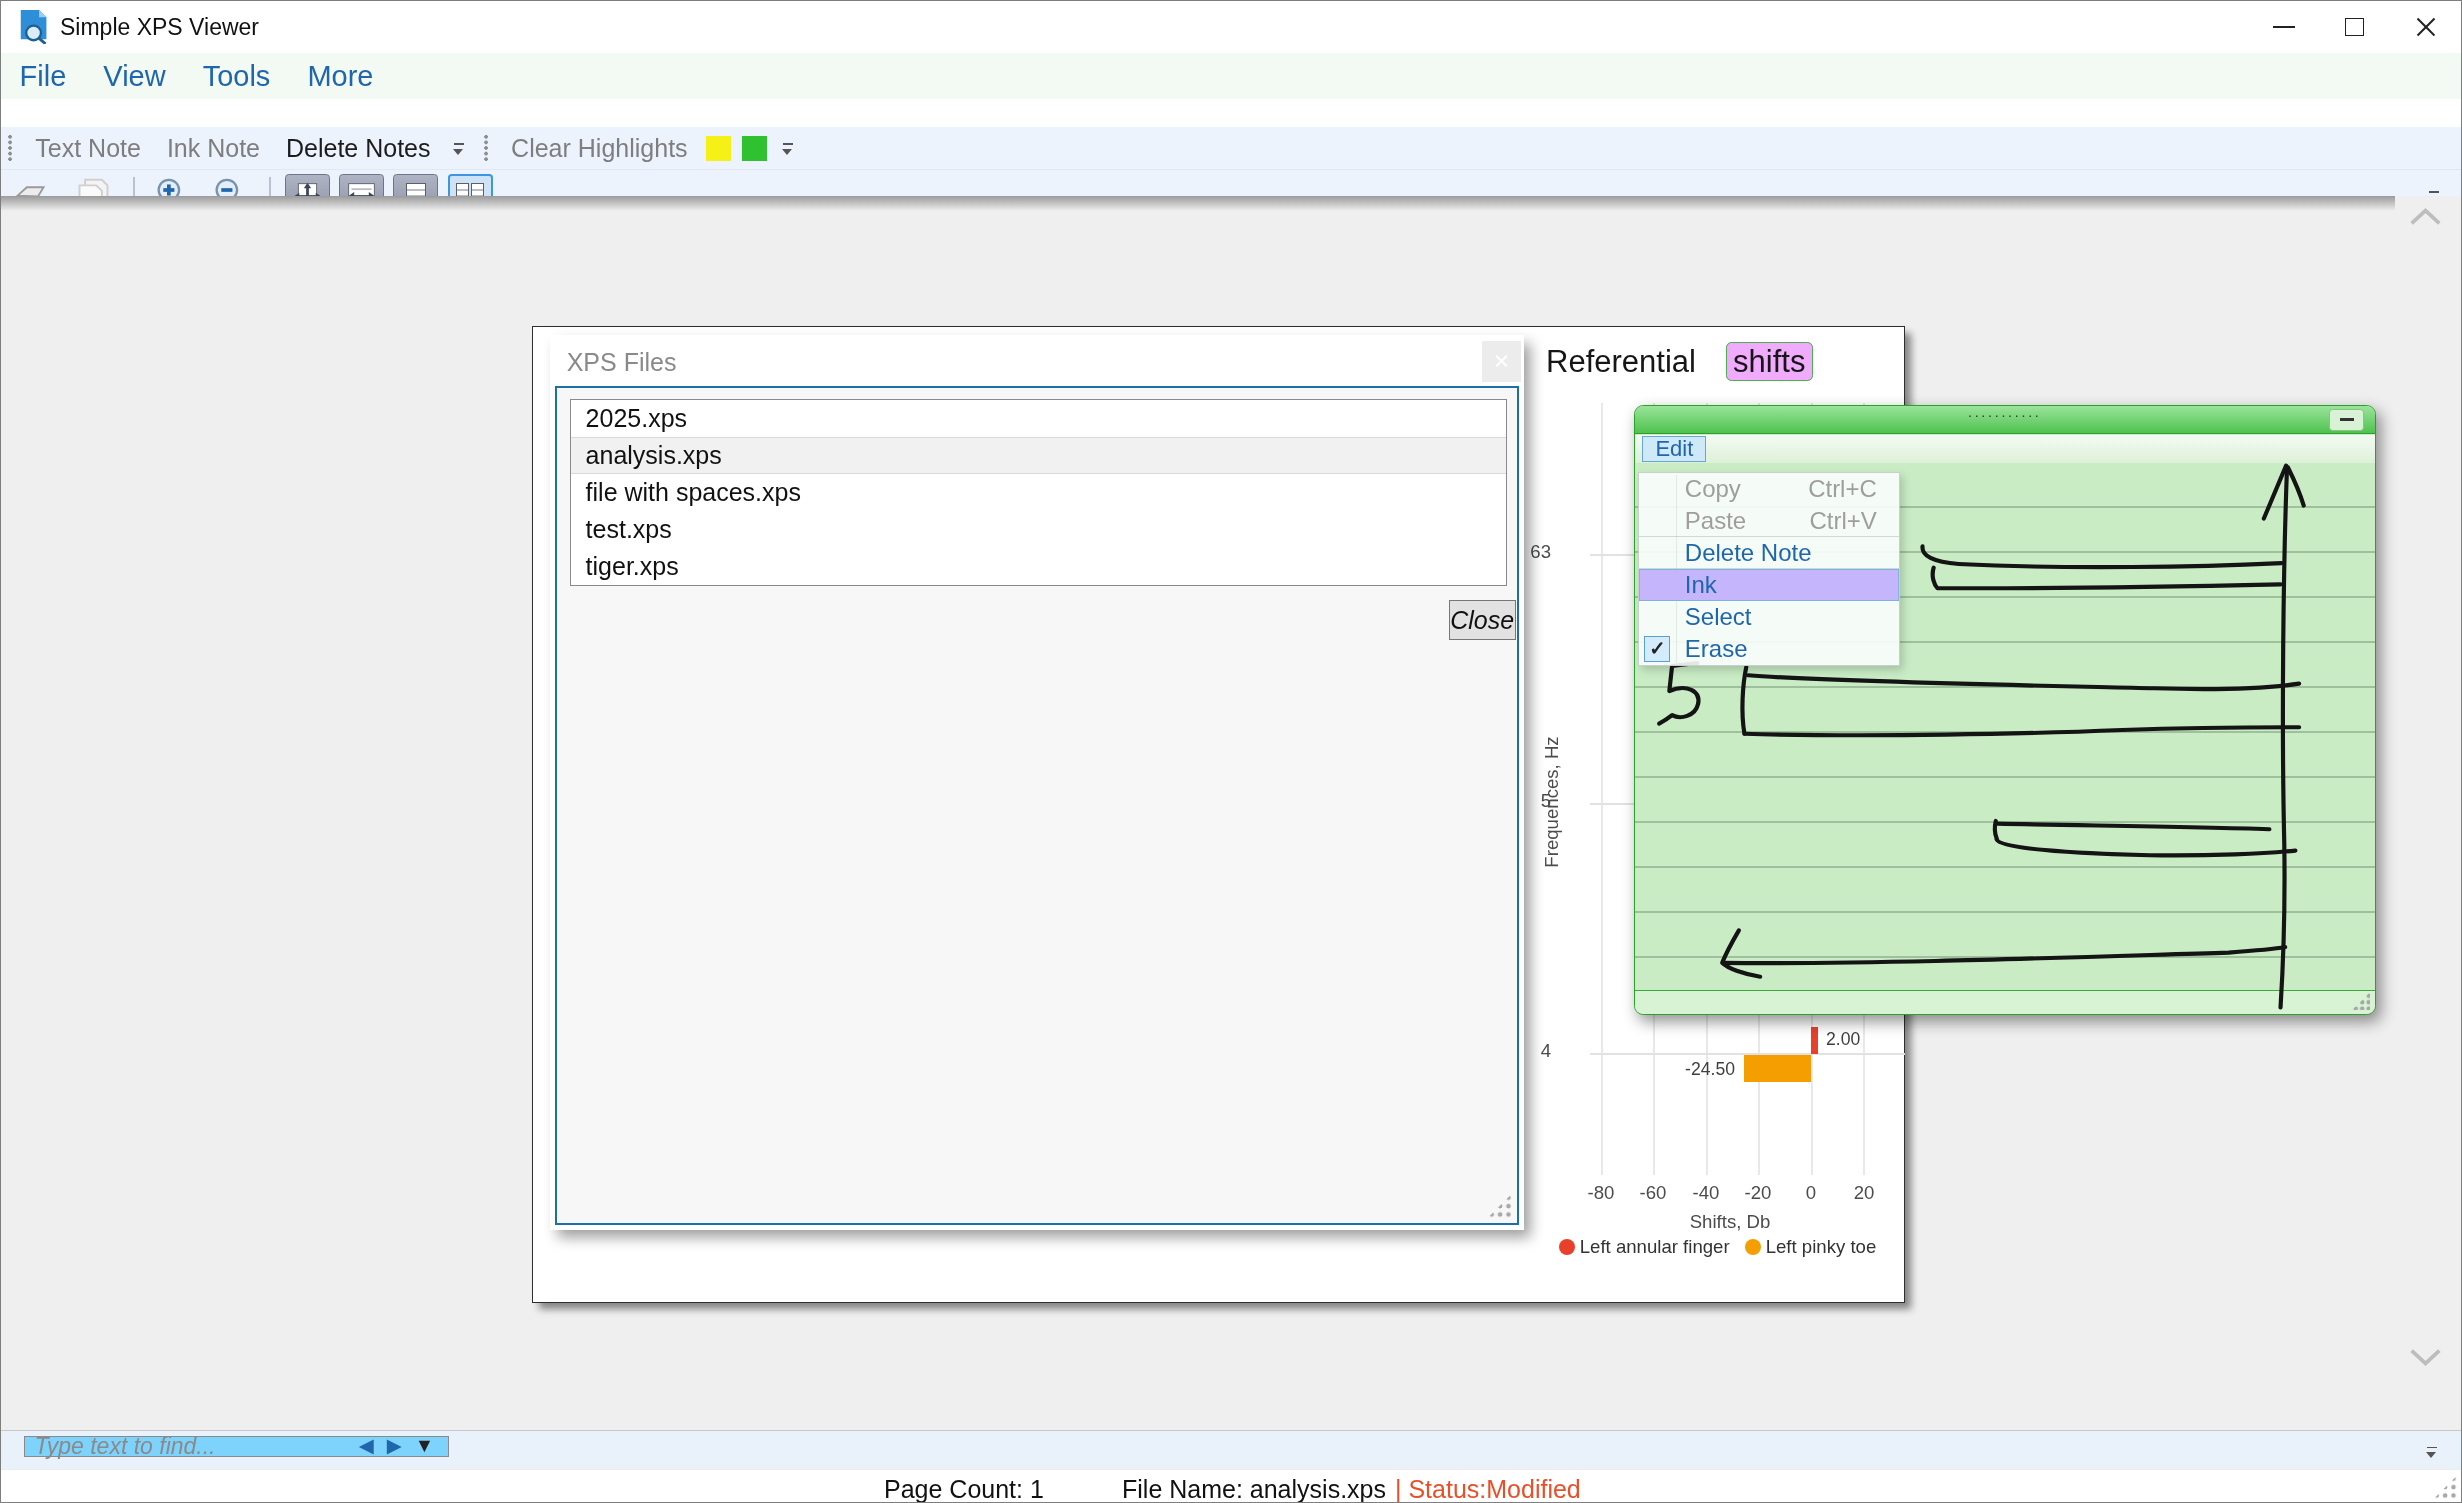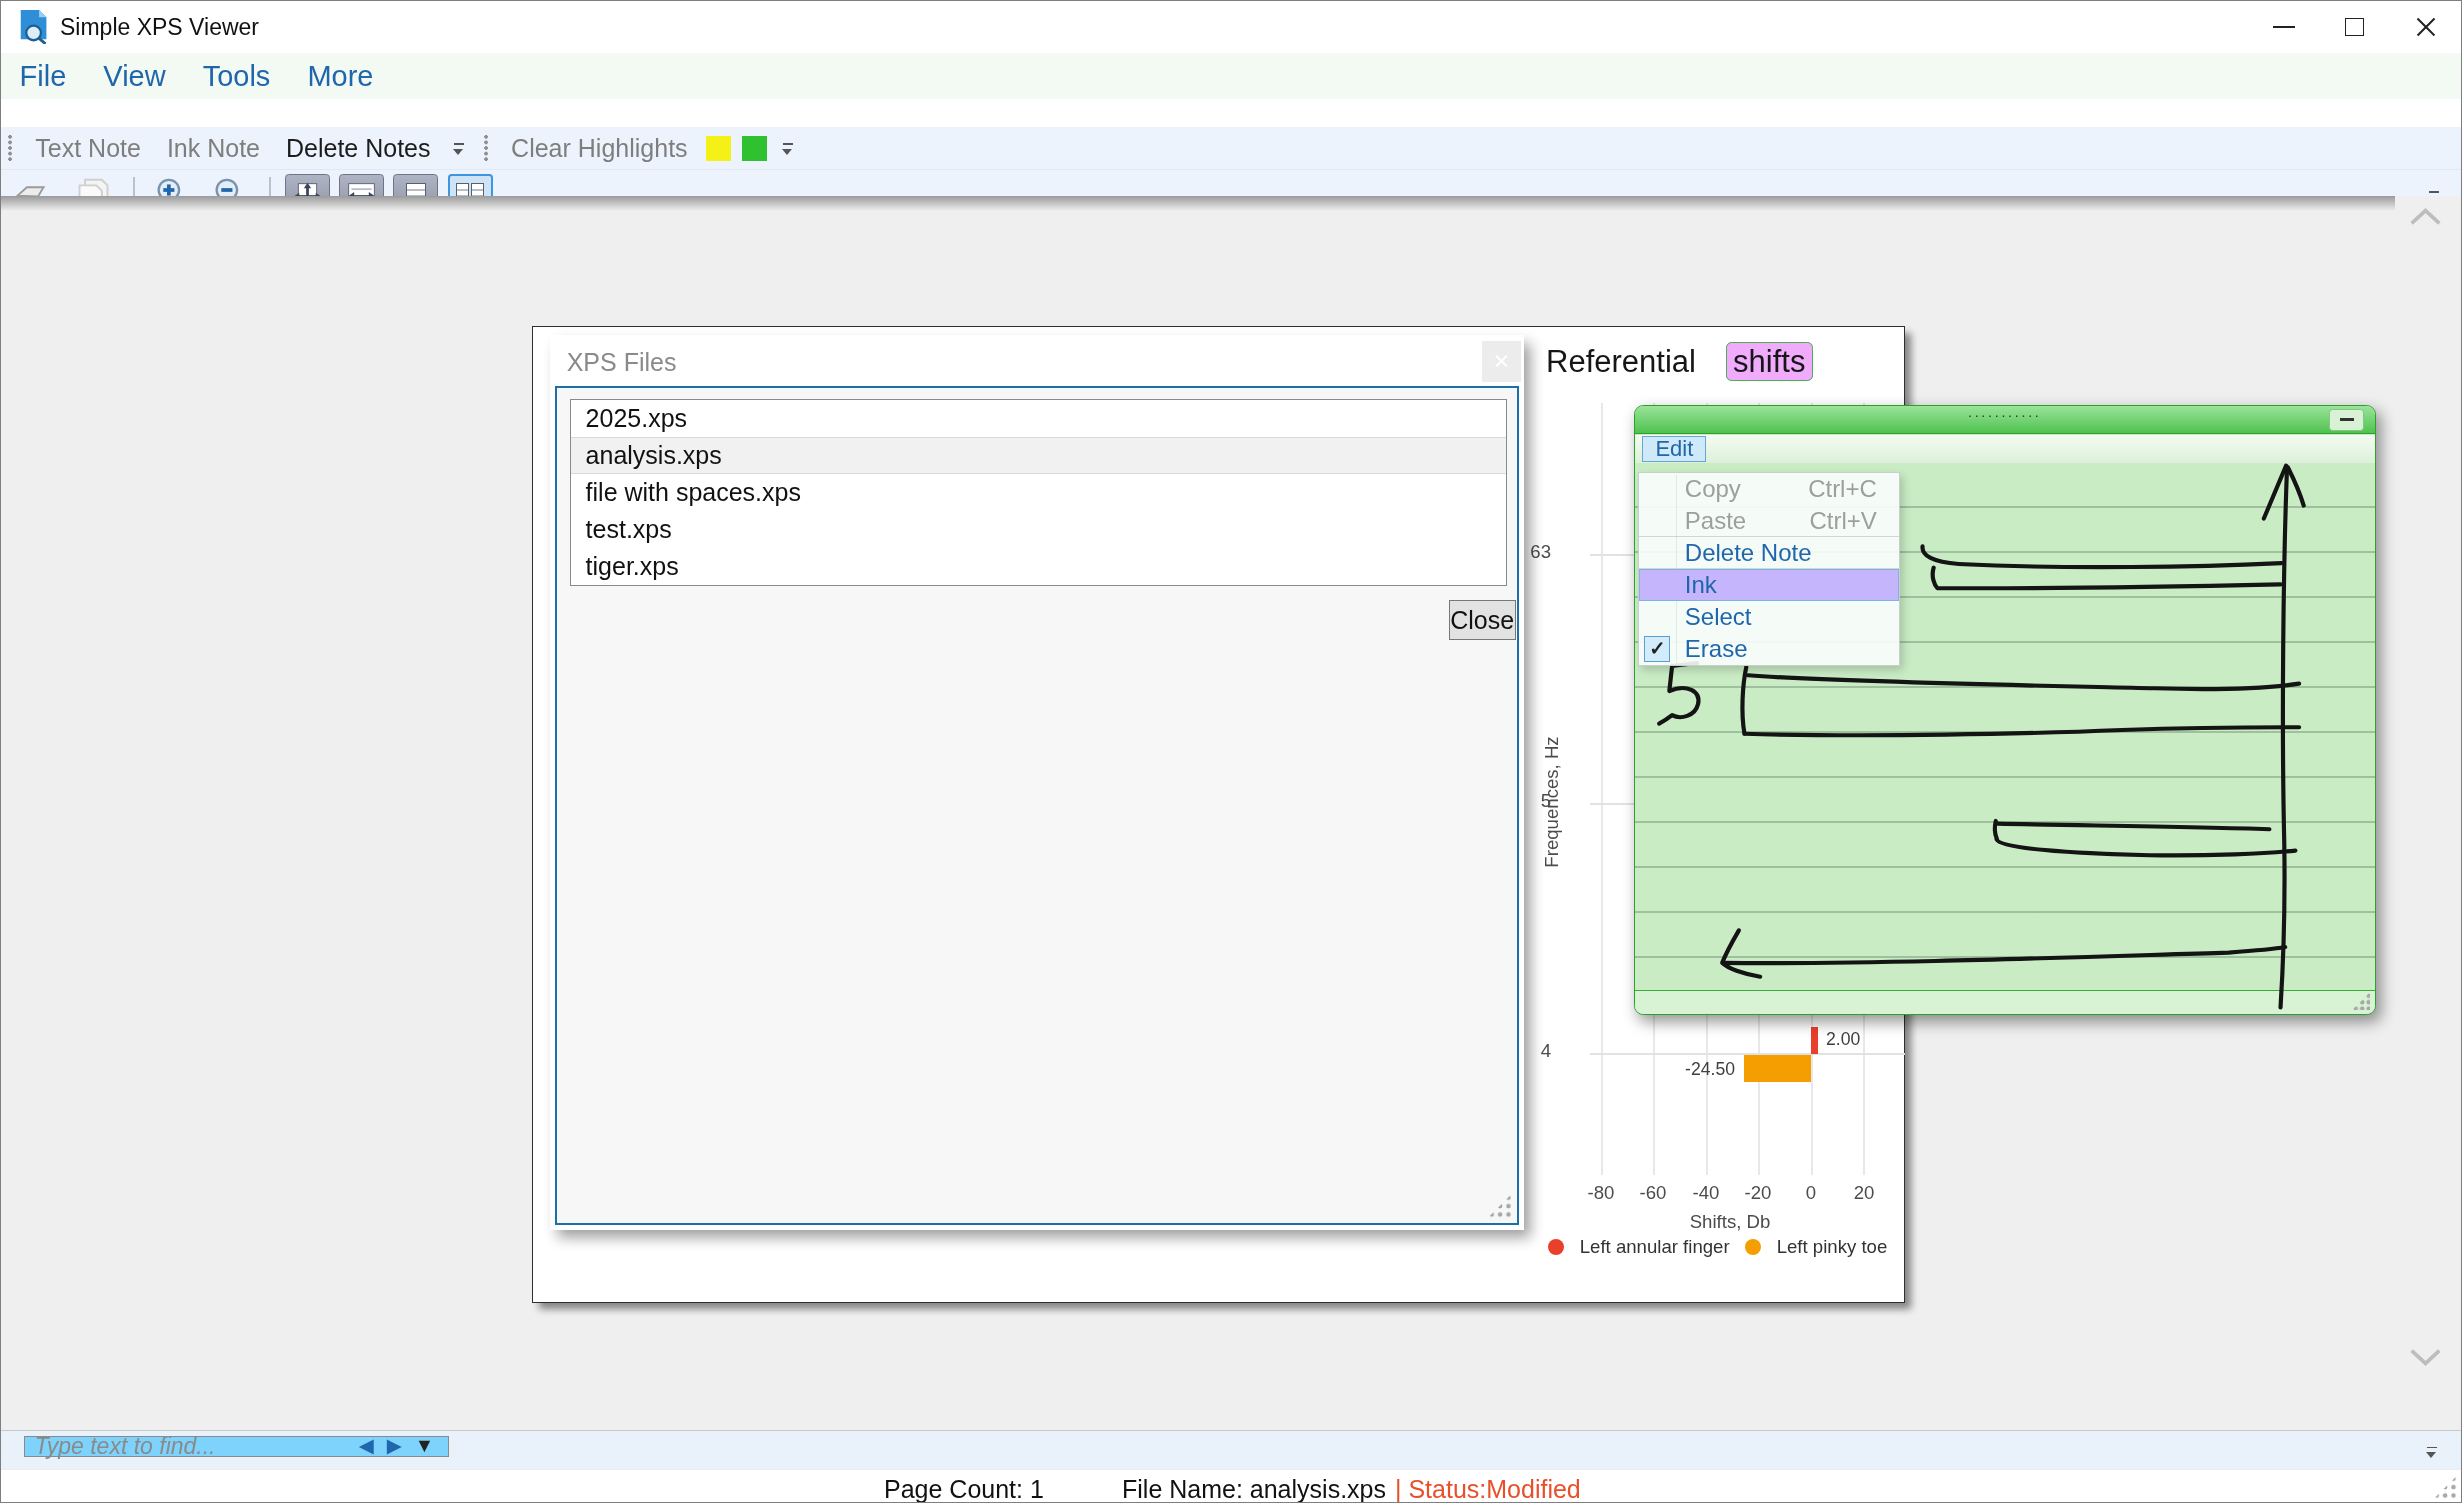--- a/index.html
+++ b/index.html
@@ -64,41 +64,41 @@
   .y-title { left:907px; top:464px; width:223px; transform:rotate(-90deg); }
   .x-title { left:1095px; top:884px; width:204px; }
   .bar { position:absolute; }
   .bar-red { left:1278px; top:700px; width:6.5px; height:27px; background:#e8402a; }
   .bar-orange { left:1211px; top:728px; width:67px; height:27px; background:#f59e01; }
   .vlab { position:absolute; font-size:17.6px; color:#3f3f3f; }
   .vlab-red { left:1293px; top:702px; }
   .vlab-orange { left:1100px; width:102px; top:732px; text-align:right; }
   .legend { position:absolute; left:1008px; top:909px; width:353px; display:flex; justify-content:center;
             gap:15px; font-size:18.6px; color:#333; align-items:center; }
-  .legend-item { display:flex; align-items:center; gap:16px;text-align:center; }
+  .legend-item { display:flex; align-items:center; gap:5px;text-align:center; }
   .dot { width:16px; height:16px; border-radius:50%; }
   .dot-red { background:#e8402a; } .dot-orange { background:#f59e01; }
   
   .dialog { position:absolute; left:549px; top:111px; width:974px; height:895px; background:#fff;
             box-shadow:6.5px 8.4px 13px rgba(0,0,0,.38); z-index:10;margin-top:28px; }
   .dlg-title { position:absolute; left:16.7px; top:13px; font-size:25px; color:#8a8a8a; }
   .dlg-x { position:absolute; left:932px; top:5.6px; width:39px; height:41px; background:#ececec;
            display:flex; align-items:center; justify-content:center; }
   .dlg-x .x-wrap { width:15px; height:15px; }
   .dlg-x .x-wrap i { width:15px; top:6.5px; background:#fff; }
   .dlg-content { position:absolute; left:4.6px; top:51px; right:4.6px; bottom:4.6px;
                  border:2.8px solid #1d6fa8; background:#f7f7f7; }
   .filelist { position:absolute; left:13px; top:11px; width:937px; height:187px; background:#fff;
               border:0.9px solid #8a8a8a; }
   .file-item { height:37px; line-height:37px; padding-left:15px; font-size:25px; color:#111; }
   .file-item.selected { background:#f1f1f1; border-top:0.9px solid #d9d9d9; border-bottom:0.9px solid #d9d9d9;
                         height:37px; line-height:35px; }
   .dlg-close { position:absolute; left:892px; top:212px; width:67px; height:40px; background:#e2e2e2;
                border:1.9px solid #777; font-size:25px; color:#111; display:flex; align-items:center;
-               justify-content:center; font-family:"Liberation Sans",sans-serif; }
+               justify-content:center; font-family:"Liberation Sans",sans-serif;font-style:italic; }
   .grip { position:absolute; width:24px; height:24px;
           background:radial-gradient(circle at 3.7px 3.7px,#a8a8a8 2px,transparent 2.6px);
           background-size:8.4px 8.4px; clip-path:polygon(100% 0,100% 100%,0 100%); }
   .dlg-grip { right:5.6px; bottom:5.6px; }
   
   .note { position:absolute; left:1633px; top:209px; width:742px; height:610px; z-index:20;
           border:1.9px solid #2ba12b; border-radius:9.3px; background:#c9ecc5;
           box-shadow:4.6px 6.5px 15px rgba(0,0,0,.42); overflow:hidden; }
   .note-titlebar { position:absolute; left:0; top:0; right:0; height:28px;
           background:linear-gradient(#9ae49a,#4fc24f); border-bottom:0.9px solid #2ba12b; }

